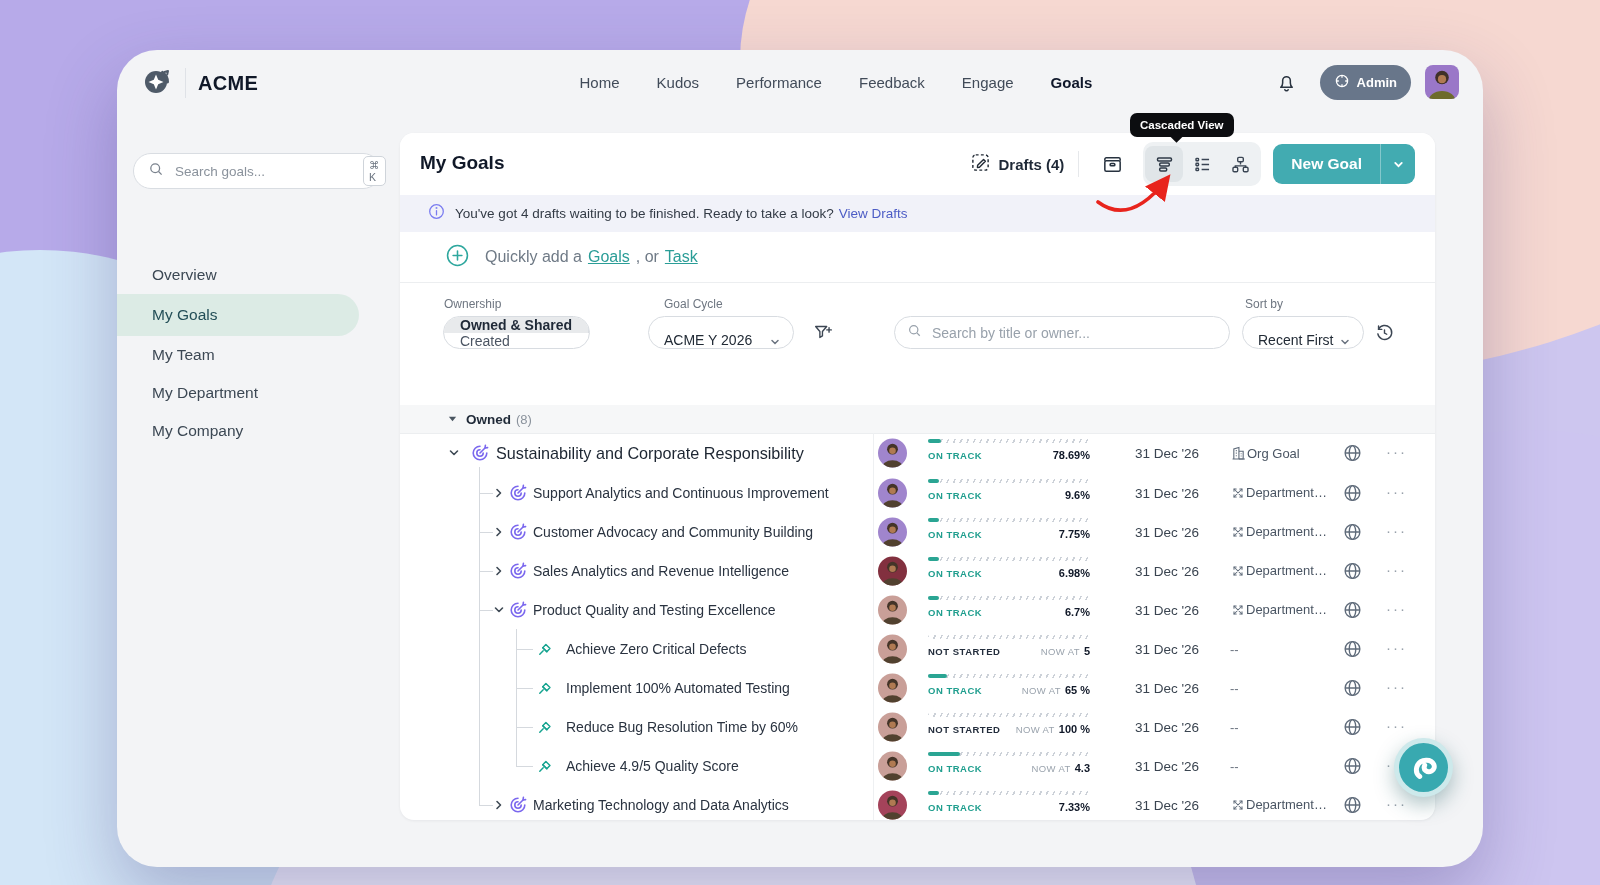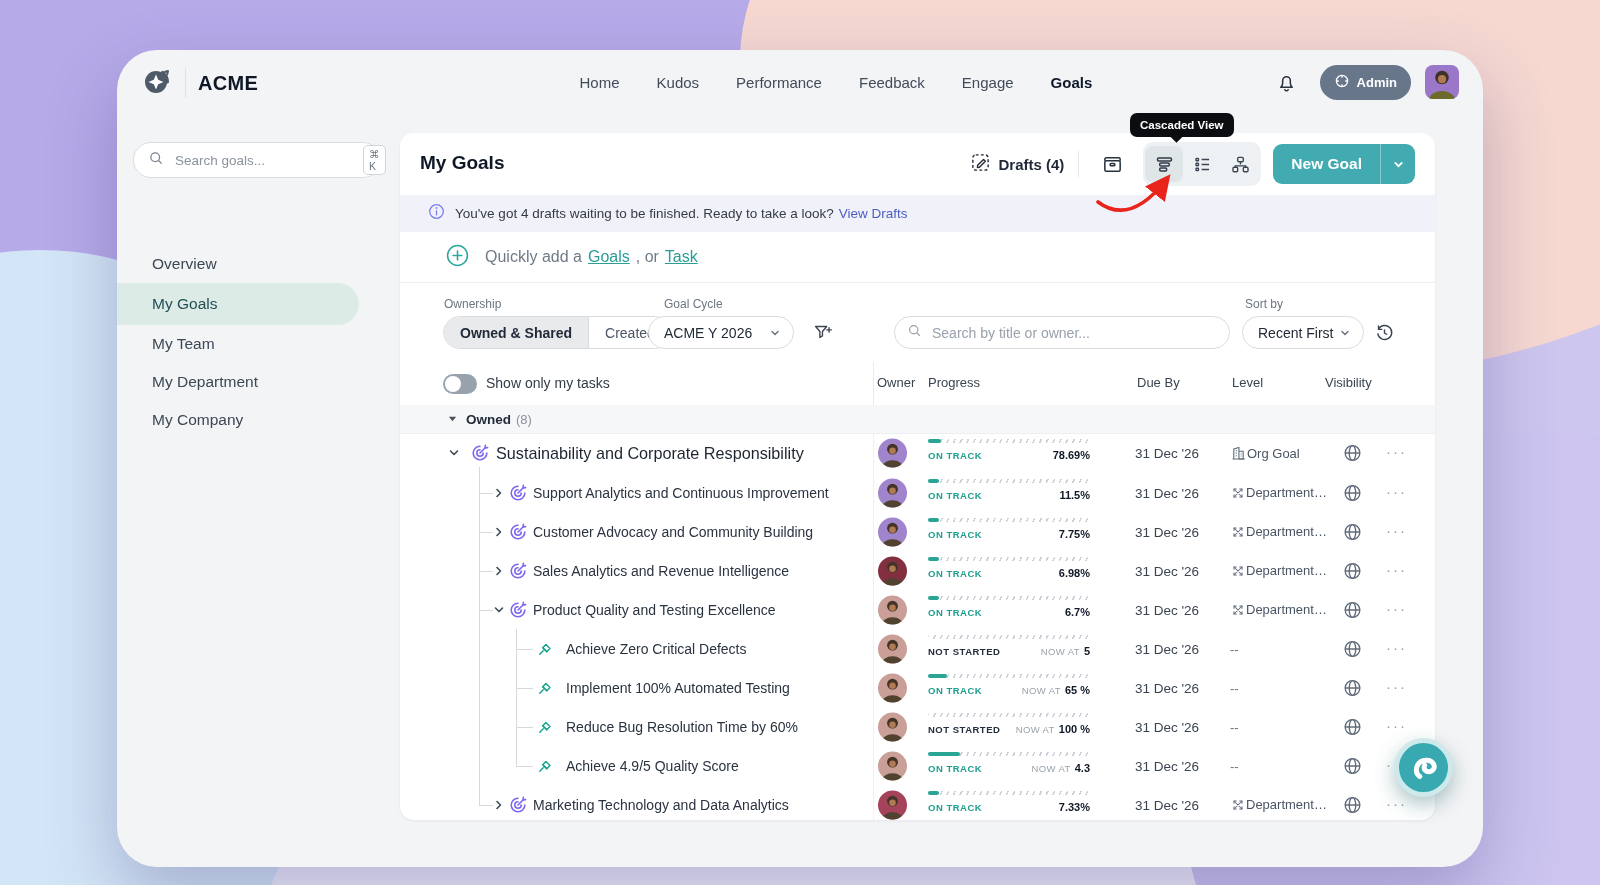--- a/index.html
+++ b/index.html
@@ -25,21 +25,21 @@
   .brand{font-size:20px;font-weight:bold;color:#101828;letter-spacing:.3px;}
   .nav-menu{position:absolute;left:50%;top:0;height:64px;transform:translateX(-43%);display:flex;gap:37px;align-items:center;}
   .nav-item{font-size:15px;color:#414b59;cursor:pointer;white-space:nowrap;}
   .nav-item.active{font-weight:bold;color:#0f172a;}
   .nav-right{position:absolute;right:24px;top:0;height:64px;display:flex;align-items:center;gap:14px;}
   .admin-btn{display:flex;align-items:center;gap:7px;background:#68768a;color:#fff;font-size:13px;font-weight:bold;
     border-radius:18px;padding:8px 14px;justify-content:space-between;}
   .avatar-box{width:34px;height:34px;border-radius:8px;overflow:hidden;background:#9a77c8;}
 
   
-  .sidebar{position:absolute;left:0;top:65px;width:258px;bottom:0;}
+  .sidebar{position:absolute;left:0;top:76px;width:258px;bottom:0;}
   .side-search{position:absolute;left:16px;top:27px;width:248px;height:36px;border:1px solid #d9dde2;background:#fff;
     border-radius:18px;display:flex;align-items:center;padding:0 10px 0 14px;gap:9px;box-sizing:border-box;}
   .side-search input{border:none;outline:none;flex:1;font-size:13.5px;color:#374151;background:transparent;
     font-family:"Liberation Sans","DejaVu Sans",sans-serif;}
   .side-search input::placeholder{color:#8a929c;}
   .kbd{font-size:10.5px;color:#6b7480;border:1px solid #cfd4da;border-radius:5px;padding:2px 5px;background:#fff;}
   .side-items{position:absolute;left:0;top:130px;right:16px;}
   .side-item{height:38px;display:flex;align-items:center;padding-left:35px;font-size:15.5px;color:#3c4854;
     border-radius:0 22px 22px 0;cursor:pointer;}
   .side-item.active{background:#dcebe5;color:#234e57;font-weight:400;height:42px;}
@@ -67,25 +67,25 @@
   .banner-link{margin-left:5px;font-size:13.5px;color:#4c5cc5;cursor:pointer;text-align:center;}
 
   .quickadd{position:absolute;left:0;top:99px;right:0;height:50px;border-bottom:1px solid #eceef0;display:flex;align-items:center;}
   .qa-plus{margin-left:46px;}
   .qa-text{margin-left:16px;font-size:16px;color:#6f7a86;display:flex;gap:6px;align-items:baseline;}
   .qa-link{color:#2a9d97;text-decoration:underline;cursor:pointer;}
 
   .filters{position:absolute;left:0;top:149px;right:0;height:80px;}
   .f-label{position:absolute;font-size:12px;color:#6e7681;}
   .seg{position:absolute;left:43px;top:34px;height:33px;border:1px solid #d8dce1;border-radius:17px;display:flex;
-    overflow:hidden;background:#fff;box-sizing:border-box;}
+    overflow:hidden;background:#fff;box-sizing:border-box;flex-direction:column;}
   .seg-opt{display:flex;align-items:center;padding:0 16px;font-size:14px;color:#4b5563;cursor:pointer;}
   .seg-opt.selected{background:#e8eaec;color:#1f2937;font-weight:bold;border-right:1px solid #d8dce1;}
   .select{position:absolute;height:33px;border:1px solid #d8dce1;border-radius:17px;background:#fff;display:flex;
-    align-items:center;justify-content:space-between;padding:0 12px 0 15px;font-size:14px;color:#222b36;cursor:pointer;box-sizing:border-box;}
+    align-items:flex-end;justify-content:space-between;padding:0 12px 0 15px;font-size:14px;color:#222b36;cursor:pointer;box-sizing:border-box;}
   .f-search{position:absolute;left:494px;top:34px;width:336px;height:33px;border:1px solid #d8dce1;border-radius:17px;
     background:#fff;display:flex;align-items:center;gap:8px;padding:0 12px;box-sizing:border-box;}
   .f-search input{border:none;outline:none;flex:1;font-size:14px;color:#374151;background:transparent;
     font-family:"Liberation Sans","DejaVu Sans",sans-serif;}
   .f-search input::placeholder{color:#98a1ab;}
 
   .controls{position:absolute;left:0;top:229px;right:0;height:43px;border-bottom:1px solid #edeef1;}
   .toggle{position:absolute;left:43px;top:12px;width:34px;height:20px;border-radius:10px;background:#98a2ac;cursor:pointer;}
   .toggle .knob{position:absolute;left:2px;top:2px;width:16px;height:16px;border-radius:50%;background:#fff;}
   .toggle-label{position:absolute;left:86px;top:13px;font-size:14px;color:#333b46;}
@@ -352,32 +352,20 @@
         </div>
         <span style="position:absolute;left:974px;top:40px;cursor:pointer;">
           <svg width="21" height="21" viewBox="0 0 24 24" fill="none" stroke="#3c4653" stroke-width="1.6" stroke-linecap="round">
             <path d="M5.2 8.2 A8 8 0 1 1 4.4 13.5"></path>
             <path d="M5.2 4.6 V8.4 H9"></path>
             <path d="M12 9 V12.6 L14.6 14"></path>
           </svg>
         </span>
       </div>
 
-      <div class="controls">
-        <span class="toggle">
-            <span class="knob"></span>
-          </span>
-        <span class="toggle-label">Show only my tasks</span>
-        <span class="v-div"></span>
-        <span class="colhead ch0">Owner</span>
-        <span class="colhead ch1">Progress</span>
-        <span class="colhead ch2">Due By</span>
-        <span class="colhead ch3">Level</span>
-        <span class="colhead ch4">Visibility</span>
-      </div>
 
       <div class="groupbar">
         <span class="gb-chev">
           <svg width="11" height="11" viewBox="0 0 12 12" fill="#4a5560">
               <path d="M2 4 h8 L6 9 Z"></path>
             </svg>
         </span>
         <span class="gb-name">Owned</span>
         <span class="gb-count">(8)</span>
       </div>
@@ -458,21 +446,21 @@
                 <path d="M3.5 31 a11.5 8.5 0 0 1 23 0 Z" fill="#51412f"></path>
                 <circle cx="15" cy="12.6" r="3.4" fill="#b07a52"></circle>
               </svg></span>
             <div class="pcell">
               <div class="pbar">
                 <div class="pfill" style="width: 11.34px;"></div>
               </div>
               <div class="pmeta">
                 <span class="pstatus on-track">ON TRACK</span>
                 <span class="pright">
-                  <span class="pvalue">11.5%</span>
+                  <span class="pvalue">9.6%</span>
                 </span>
               </div>
             </div>
             <span class="due">31 Dec '26</span>
             <span class="level">
               <span style="display: flex;">
                 <svg width="16" height="16" viewBox="0 0 20 20" fill="none" stroke="#5f6b7a" stroke-width="1.3" stroke-linecap="round">
                   <path d="M5 5 L15 15 M15 5 L5 15"></path>
                   <path d="M5 5 h2.8 M5 5 v2.8 M15 5 h-2.8 M15 5 v2.8 M5 15 h2.8 M5 15 v-2.8 M15 15 h-2.8 M15 15 v-2.8"></path>
                 </svg>

